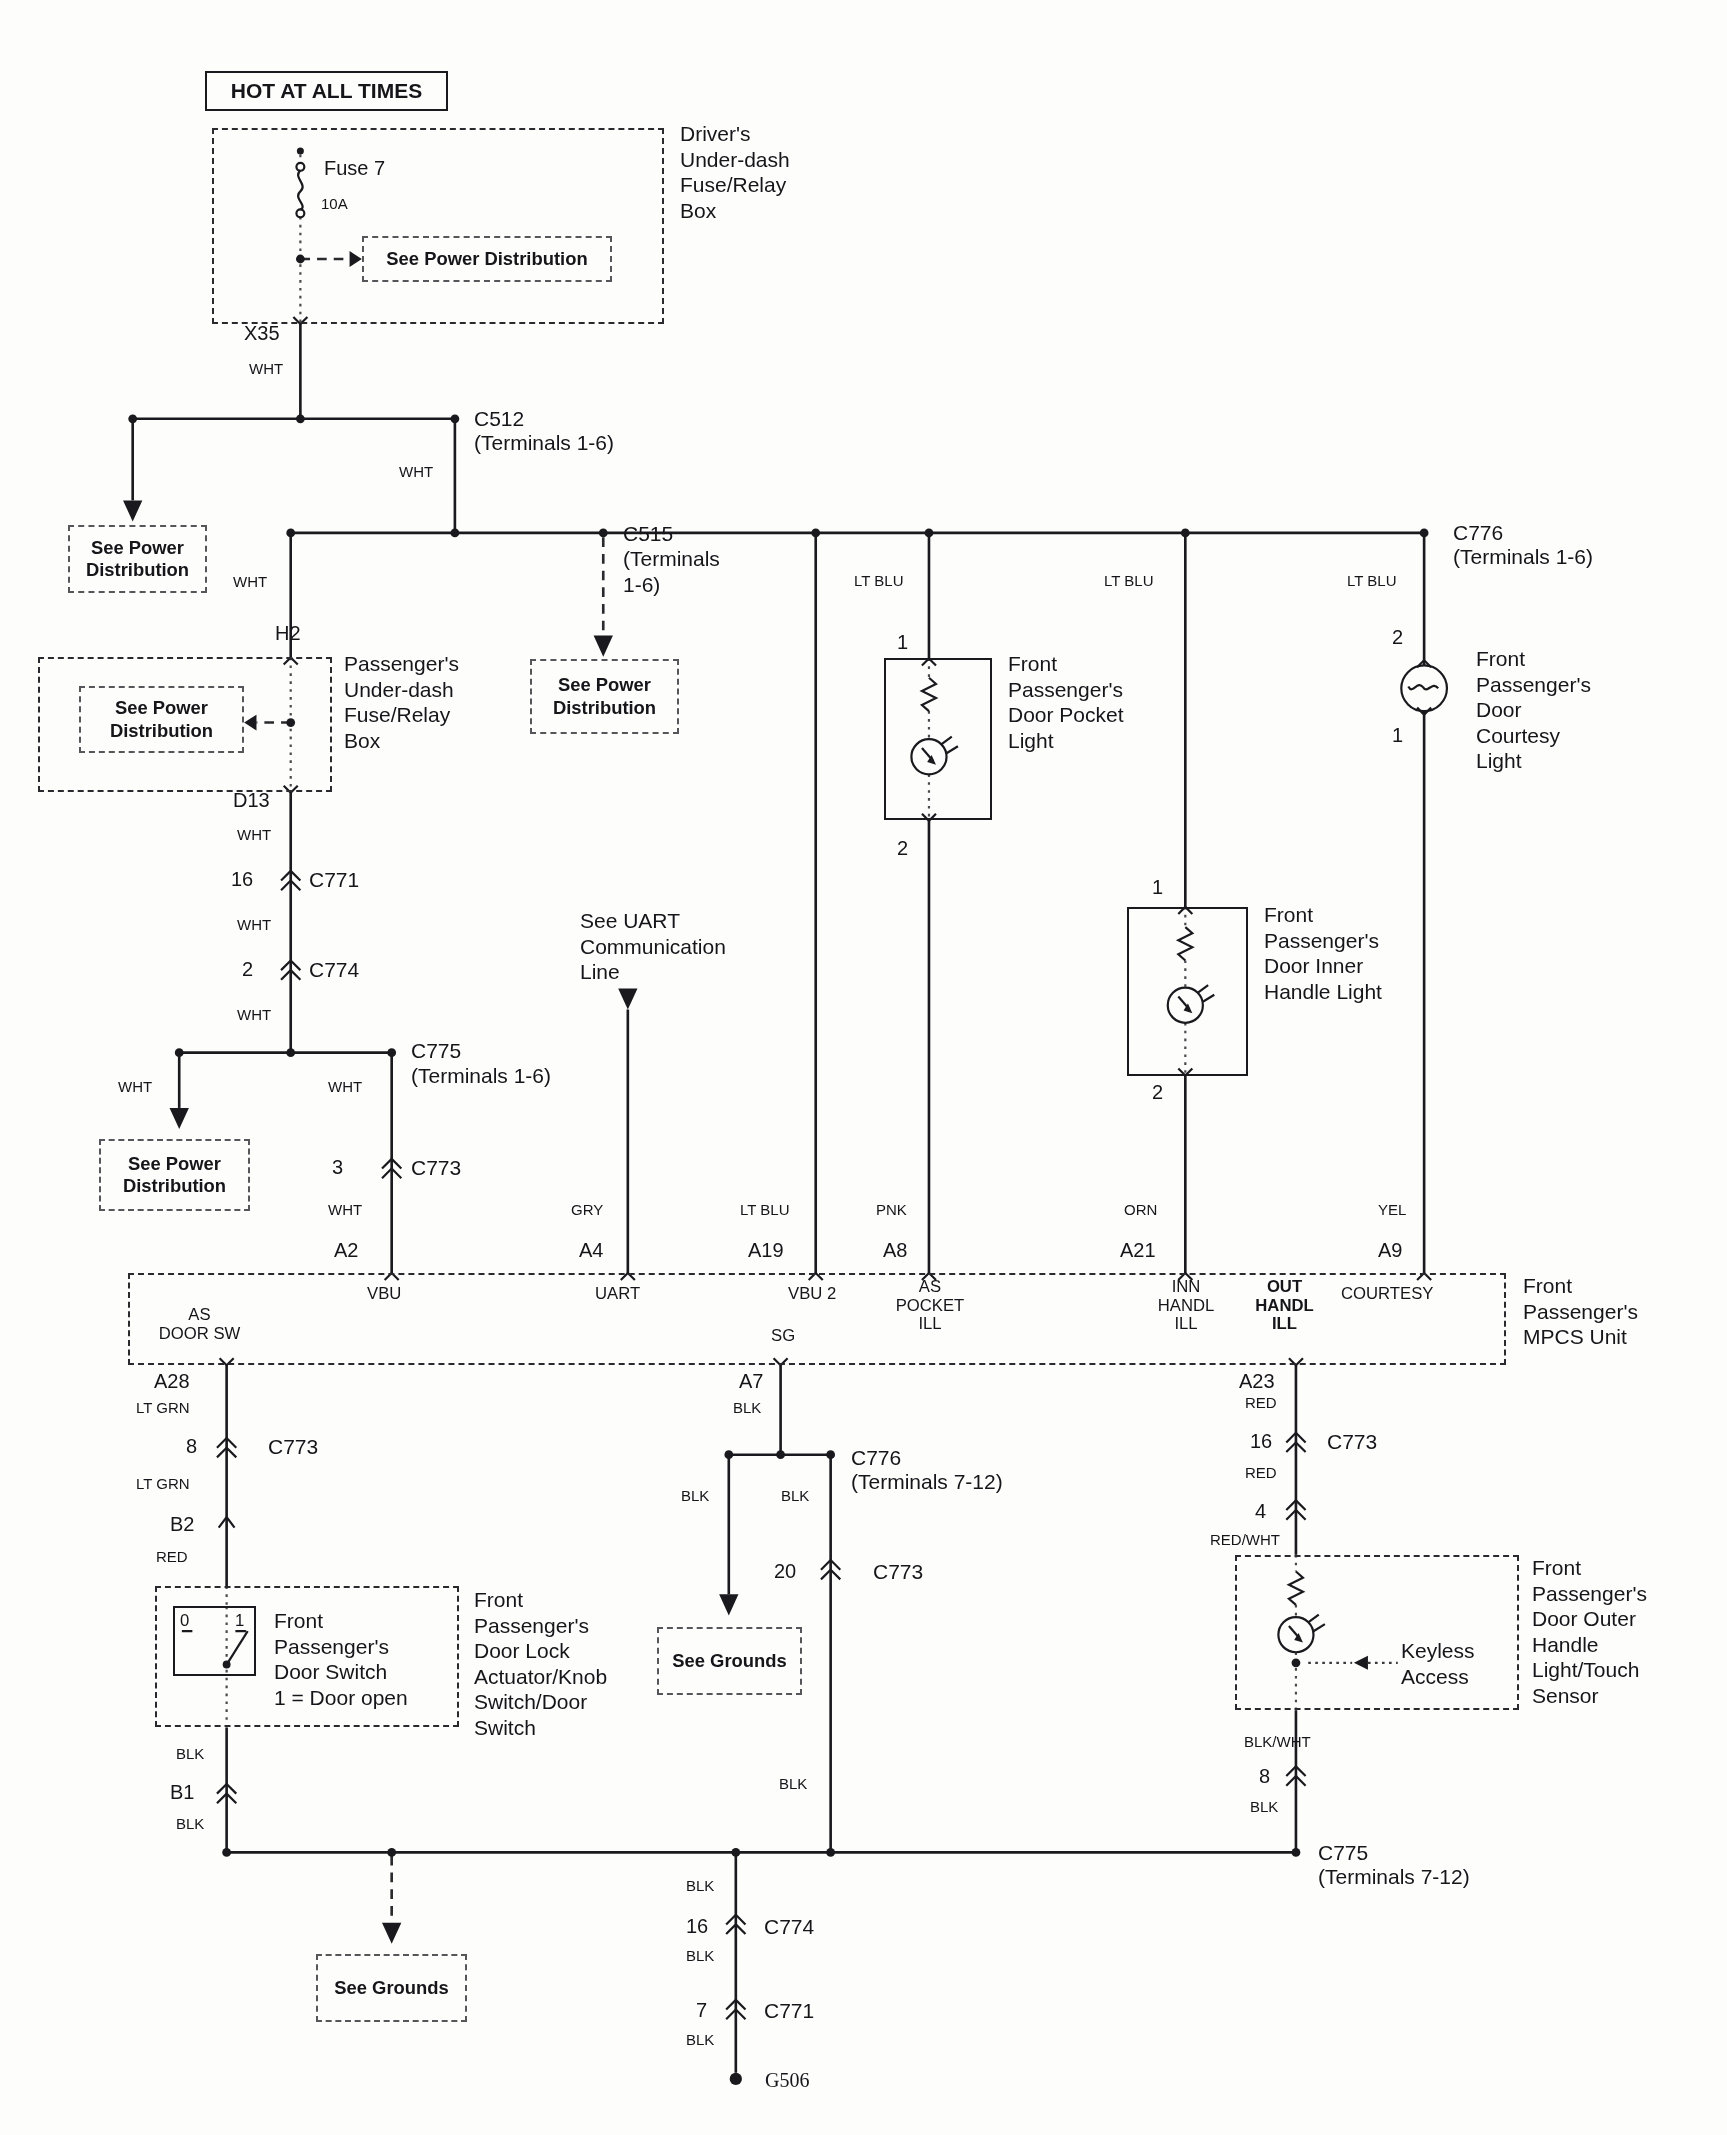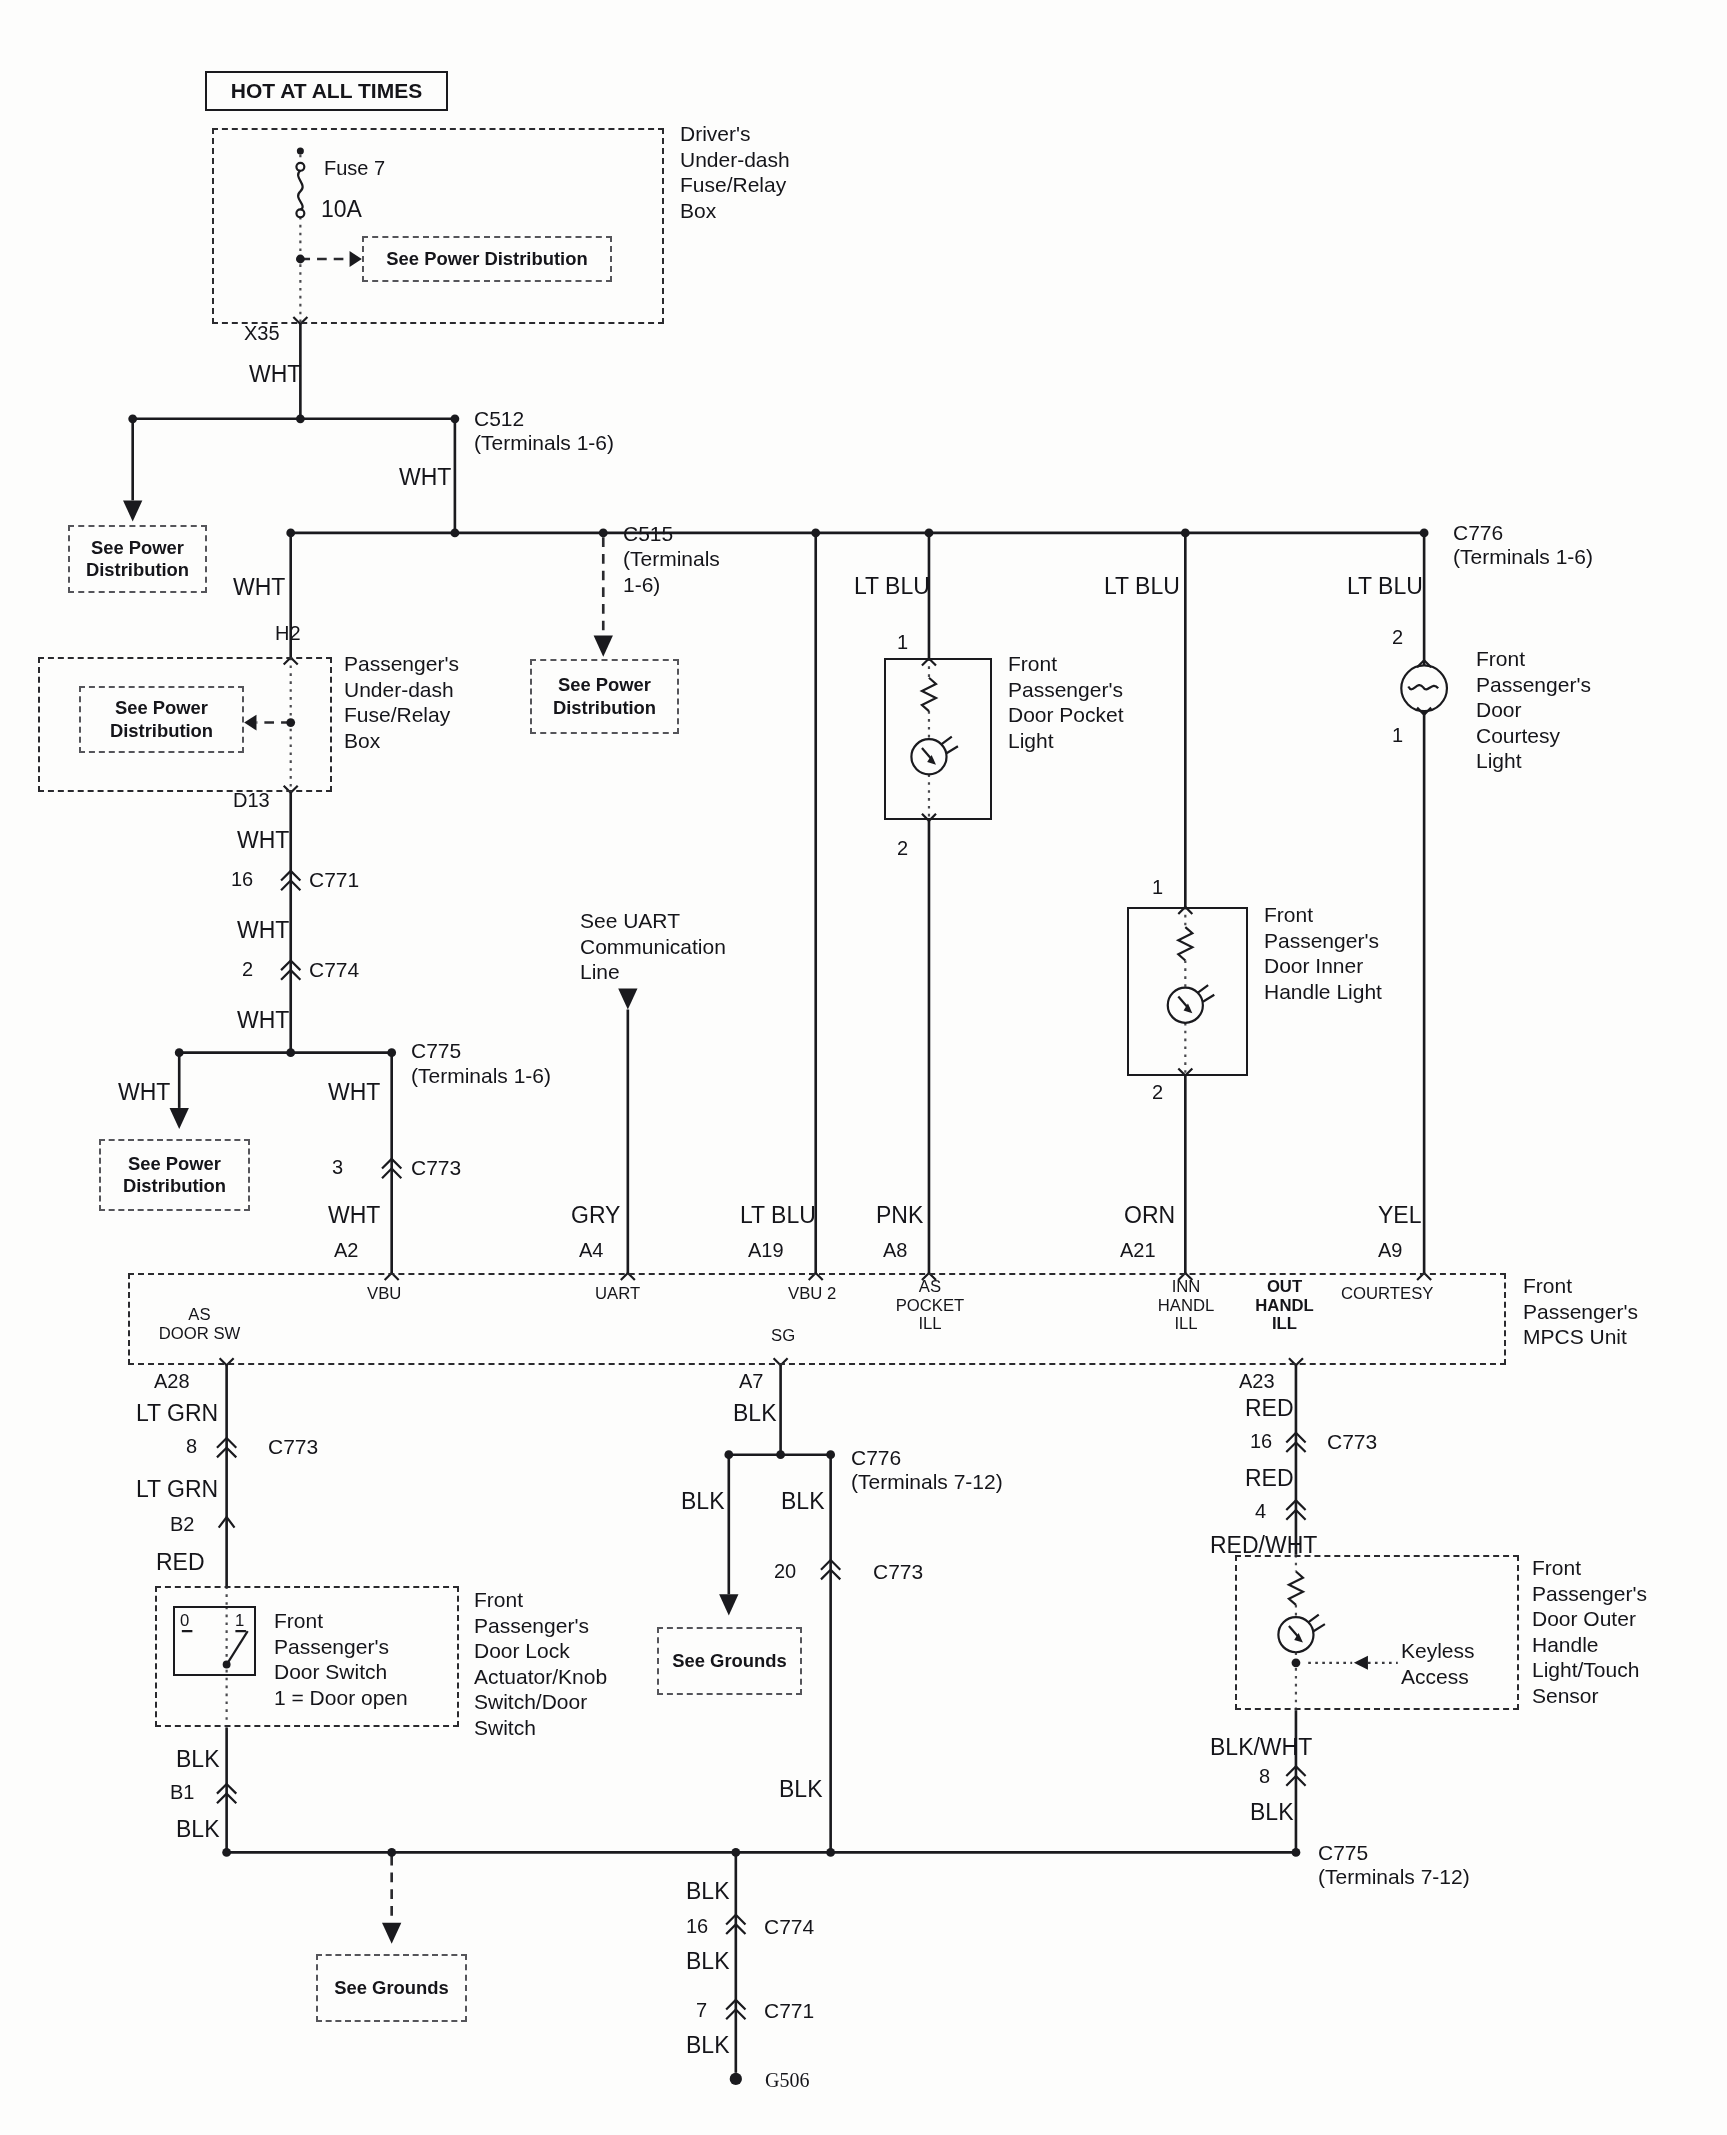--- a/index.html
+++ b/index.html
@@ -1,21 +1,21 @@
 <!DOCTYPE html>
 <html style="font-size:14px"><head>
 <meta charset="utf-8">
 <style>
   html,body{margin:0;padding:0;background:#f6f6f4;}
   #stage{position:relative;width:1728px;height:2136px;background:#fdfdfc;overflow:hidden;
          font-family:"Liberation Sans", sans-serif;color:#15151a;}
   svg.lines{position:absolute;left:0;top:0;}
   .t{position:absolute;white-space:pre-line;font-size:20px;line-height:1.22;}
   .f19{font-size:16.7px;line-height:1.12;}
-  .f20{font-size:23px;}
+  .f20{font-size:15px;}
   .f24{font-size:21px;}
   .center{text-align:center;}
   .box{position:absolute;box-sizing:border-box;text-align:right;}
   .solidbox{border:2.6px solid #1a1a1e;}
   .dashbox{border:2.6px dashed #2a2a2e;}
   .refbox{border:2.2px dashed #55555a;display:flex;align-items:center;justify-content:center;
           font-weight:bold;font-size:18.4px;text-align:center;line-height:1.2;white-space:pre-line;}
   .hotbox{border:2.6px solid #1a1a1e;display:flex;align-items:center;justify-content:center;
           font-weight:bold;font-size:21px;}
 </style>
@@ -340,21 +340,21 @@
 <div class="t f20" style="left:156px;top:1548px;">RED</div>
 <div class="t f20" style="left:176px;top:1745px;">BLK</div>
 <div class="t f20" style="left:176px;top:1815px;">BLK</div>
 <div class="t f20" style="left:733px;top:1399px;">BLK</div>
 <div class="t f20" style="left:681px;top:1487px;">BLK</div>
 <div class="t f20" style="left:781px;top:1487px;">BLK</div>
 <div class="t f20" style="left:779px;top:1775px;">BLK</div>
 <div class="t f20" style="left:1245px;top:1394px;">RED</div>
 <div class="t f20" style="left:1245px;top:1464px;">RED</div>
 <div class="t f20" style="left:1210px;top:1531px;">RED/WHT</div>
-<div class="t f20" style="left:1210px;top:1733px;">BLK/WHT</div>
+<div class="t f20" style="left:1244px;top:1733px;">BLK/WHT</div>
 <div class="t f20" style="left:1250px;top:1798px;">BLK</div>
 <div class="t f20" style="left:686px;top:1877px;">BLK</div>
 <div class="t f20" style="left:686px;top:1947px;">BLK</div>
 <div class="t f20" style="left:686px;top:2031px;">BLK</div>
 
 <div class="t" style="left:334px;top:1238px;">A2</div>
 <div class="t" style="left:579px;top:1238px;">A4</div>
 <div class="t" style="left:748px;top:1238px;">A19</div>
 <div class="t" style="left:883px;top:1238px;">A8</div>
 <div class="t" style="left:1120px;top:1238px;">A21</div>

